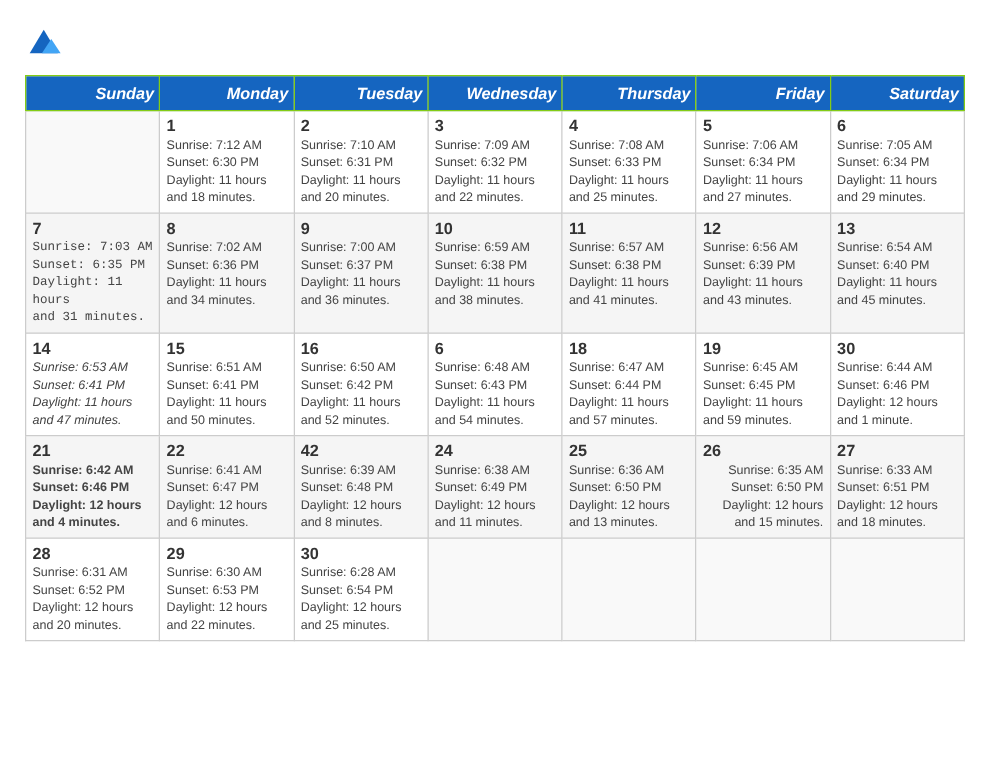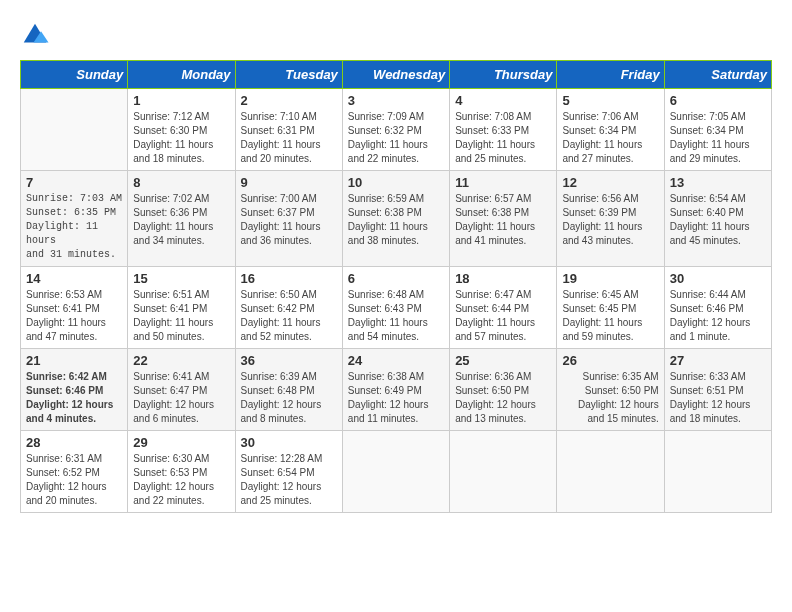--- a/index.html
+++ b/index.html
@@ -215,21 +215,21 @@
           <span class="day-number">13</span>
           <div class="day-info" style="white-space: pre-line;">Sunrise: 6:54 AM
 Sunset: 6:40 PM
 Daylight: 11 hours
 and 45 minutes.</div>
         </td>
       </tr>
       <tr>
         <td>
           <span class="day-number">14</span>
-          <div class="day-info" style="white-space: pre-line;">Sunrise: 6:53 AM
+          <div class="day-info" style="white-space: pre-line; font-style: italic;">Sunrise: 6:53 AM
 Sunset: 6:41 PM
 Daylight: 11 hours
 and 47 minutes.</div>
         </td>
         <td>
           <span class="day-number">15</span>
           <div class="day-info" style="white-space: pre-line;">Sunrise: 6:51 AM
 Sunset: 6:41 PM
 Daylight: 11 hours
 and 50 minutes.</div>
@@ -279,21 +279,21 @@
 and 4 minutes.</div>
         </td>
         <td>
           <span class="day-number">22</span>
           <div class="day-info" style="white-space: pre-line;">Sunrise: 6:41 AM
 Sunset: 6:47 PM
 Daylight: 12 hours
 and 6 minutes.</div>
         </td>
         <td>
-          <span class="day-number">36</span>
+          <span class="day-number">42</span>
           <div class="day-info" style="white-space: pre-line;">Sunrise: 6:39 AM
 Sunset: 6:48 PM
 Daylight: 12 hours
 and 8 minutes.</div>
         </td>
         <td>
           <span class="day-number">24</span>
           <div class="day-info" style="white-space: pre-line;">Sunrise: 6:38 AM
 Sunset: 6:49 PM
 Daylight: 12 hours
@@ -331,21 +331,21 @@
         </td>
         <td>
           <span class="day-number">29</span>
           <div class="day-info" style="white-space: pre-line;">Sunrise: 6:30 AM
 Sunset: 6:53 PM
 Daylight: 12 hours
 and 22 minutes.</div>
         </td>
         <td>
           <span class="day-number">30</span>
-          <div class="day-info" style="white-space: pre-line;">Sunrise: 12:28 AM
+          <div class="day-info" style="white-space: pre-line;">Sunrise: 6:28 AM
 Sunset: 6:54 PM
 Daylight: 12 hours
 and 25 minutes.</div>
         </td>
         <td class="empty"></td>
         <td class="empty"></td>
         <td class="empty"></td>
         <td class="empty"></td>
       </tr>
     </tbody>

